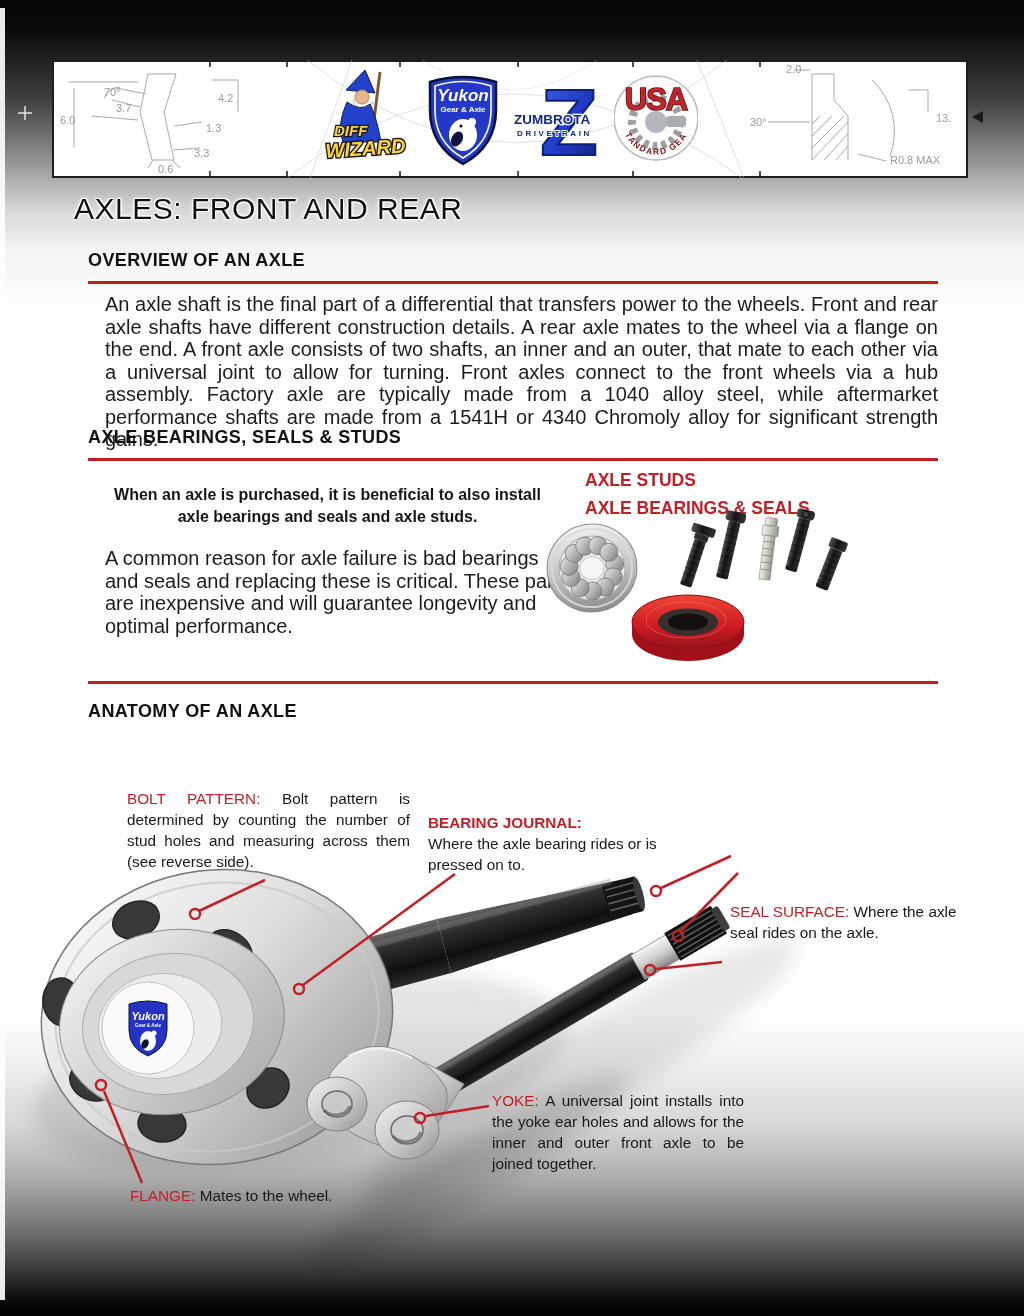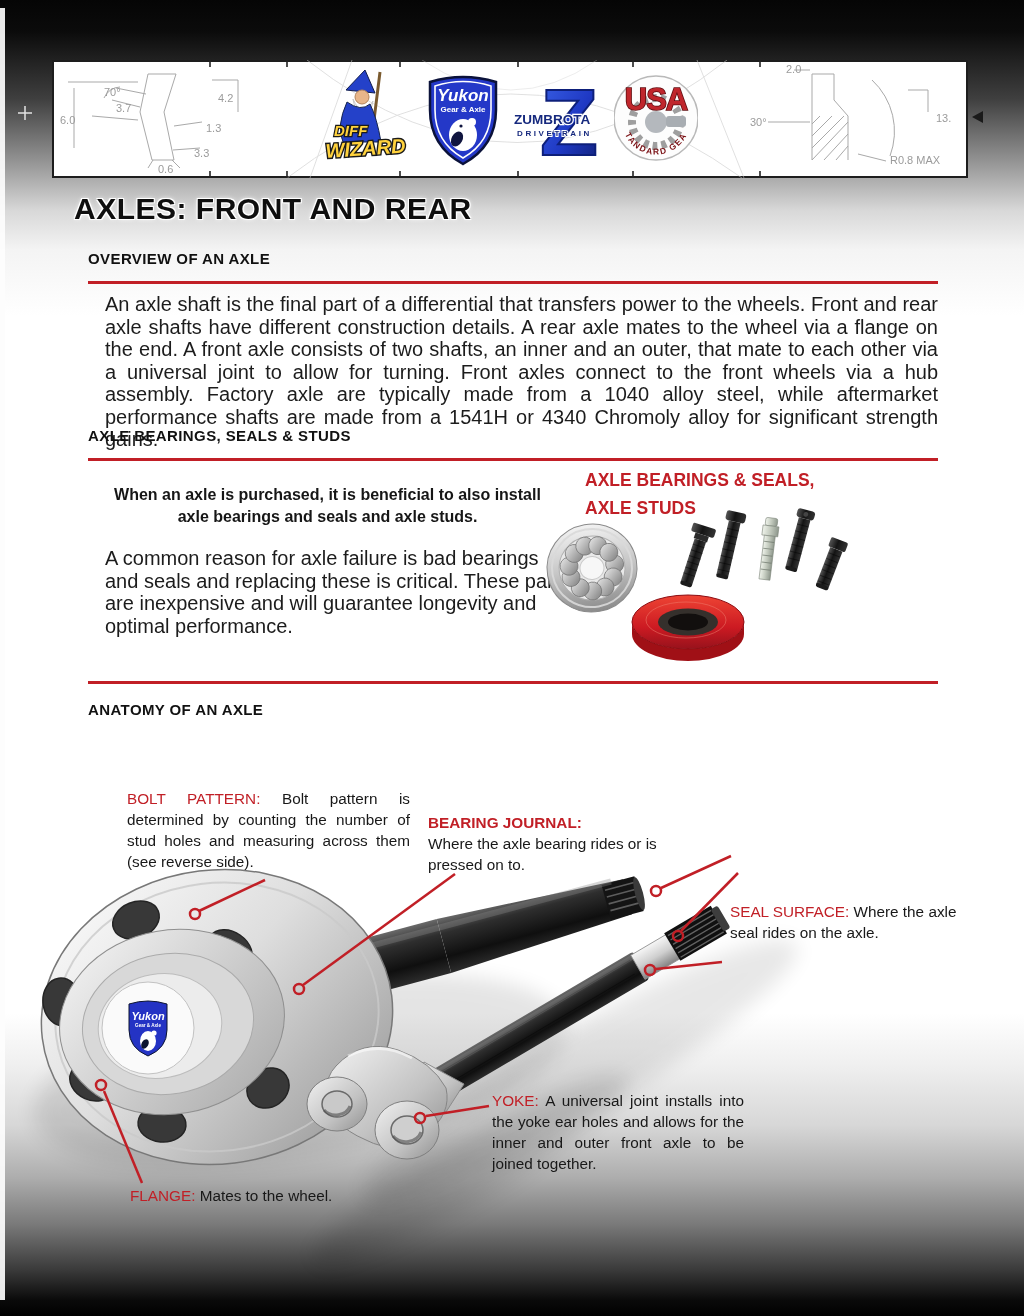--- a/index.html
+++ b/index.html
@@ -9,23 +9,23 @@
       #050505 0%,#0b0b0b 2.4%,#3f3f3f 7.5%,#8f8f8f 12%,#d8d8d8 16%,
       #f4f4f4 19%,#ffffff 24%,#ffffff 77%,#efefef 81%,#d7d7d7 85.5%,
       #adadad 89.5%,#7a7a7a 93%,#3a3a3a 96.5%,#0a0a0a 98.8%,#000 100%);}
   .left-strip{position:absolute;left:0;top:8px;width:5px;height:1292px;background:#fdfdfd;opacity:.92;}
   
   .banner{position:absolute;left:52px;top:60px;width:916px;height:118px;background:#fff;}
   .banner svg{position:absolute;left:0;top:0;}
   .logos{position:absolute;left:266px;top:5px;width:380px;height:106px;display:flex;gap:10px;align-items:center;}
   .logo{position:relative;height:104px;}
   
-  .title{position:absolute;left:74px;top:192px;font-size:30px;font-weight:bold;letter-spacing:.5px;color:#0e0e0e;
+  .title{position:absolute;left:74px;top:192px;font-size:30px;font-weight:normal;letter-spacing:.5px;color:#0e0e0e;
     text-shadow:-1px -1px 0 #fff,1px -1px 0 #fff,-1px 1px 0 #fff,1px 1px 0 #fff,0 0 5px #fff;}
-  .h2{position:absolute;font-size:15px;font-weight:bold;letter-spacing:.4px;color:#111;}
+  .h2{position:absolute;font-size:18px;font-weight:bold;letter-spacing:.4px;color:#111;}
   .rule{position:absolute;left:88px;width:850px;height:3px;background:#c11f26;}
   .body-text{position:absolute;color:#1c1c1c;font-size:20px;line-height:22.5px;}
   .just{text-align:justify;}
   .lead{font-weight:bold;font-size:16px;line-height:22px;color:#161616;text-align:center;}
   .img-label{position:absolute;left:585px;top:466px;color:#c11f26;font-weight:bold;font-size:17.5px;line-height:28px;}
   
   .co{position:absolute;font-size:15.3px;line-height:21px;color:#181818;}
   .co .lbl{color:#c11f26;font-weight:normal;}
   .co .lblblock{display:block;color:#c11f26;font-weight:bold;margin-top:8px;}
   svg text{font-family:"Liberation Sans",sans-serif;}
@@ -186,22 +186,22 @@
 
   <div class="title">AXLES: FRONT AND REAR</div>
 
   <div class="h2" style="left:88px;top:250px">OVERVIEW OF AN AXLE</div>
   <div class="rule" style="top:281px"></div>
   <div class="body-text just" style="left:105px;top:293px;width:833px">An axle shaft is the final part of a differential that transfers power to the wheels. Front and rear axle shafts have different construction details. A rear axle mates to the wheel via a flange on the end. A front axle consists of two shafts, an inner and an outer, that mate to each other via a universal joint to allow for turning. Front axles connect to the front wheels via a hub assembly. Factory axle are typically made from a 1040 alloy steel, while aftermarket performance shafts are made from a 1541H or 4340 Chromoly alloy for significant strength gains.</div>
 
   <div class="h2" style="left:88px;top:427px">AXLE BEARINGS, SEALS &amp; STUDS</div>
   <div class="rule" style="top:458px"></div>
   <div class="img-label">
+    <div>AXLE STUDS</div>
     <div>AXLE BEARINGS &amp; SEALS,</div>
-    <div>AXLE STUDS</div>
   </div>
   <div class="body-text lead" style="left:105px;top:484px;width:445px">When an axle is purchased, it is beneficial to also install axle bearings and seals and axle studs.</div>
   <div class="body-text" style="left:105px;top:547px;width:465px">A common reason for axle failure is bad bearings and seals and replacing these is critical.  These parts are inexpensive and will guarantee longevity and optimal performance.</div>
 
   <svg class="figure" style="left:540px;top:498px" width="440" height="170" viewBox="0 0 440 170">
     <defs>
       <linearGradient id="met" x1="0" y1="0" x2="0" y2="1">
         <stop offset="0" stop-color="#f2f2f2"></stop>
           <stop offset=".5" stop-color="#c6c6c6"></stop>
           <stop offset="1" stop-color="#8b8b8b"></stop>

